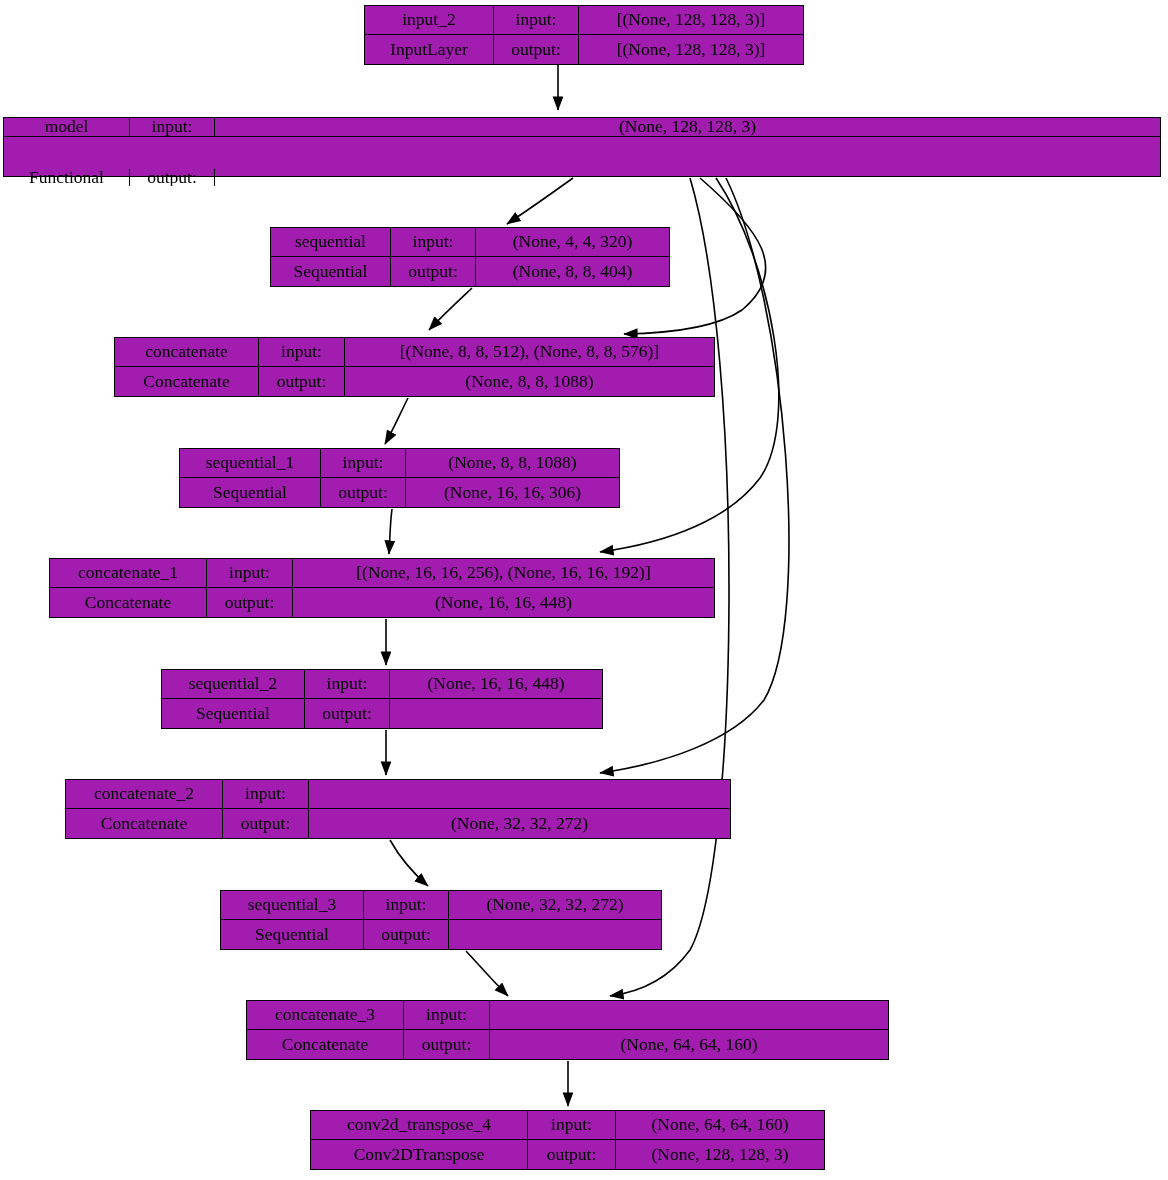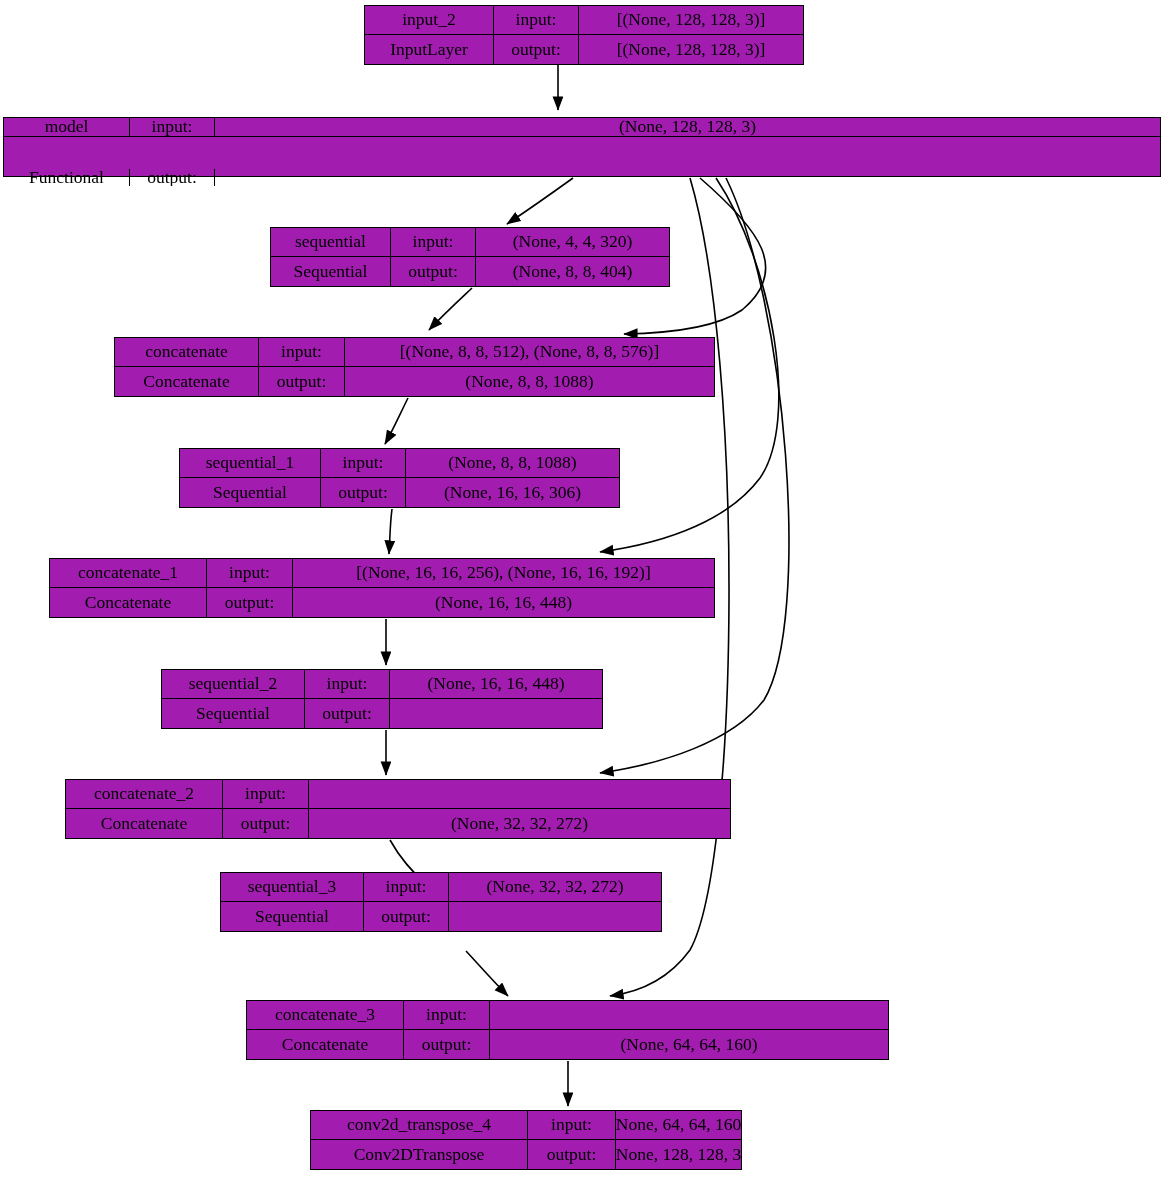--- a/index.html
+++ b/index.html
@@ -173,21 +173,21 @@
         <div class="node-row top">
           <div class="cell c-name" style="width: 157px; flex: 0 0 157px;">concatenate_2</div>
           <div class="cell c-label" style="width: 86px; flex: 0 0 86px;">input:</div>
         </div>
         <div class="node-row bottom">
           <div class="cell c-name" style="width: 157px; flex: 0 0 157px;">Concatenate</div>
           <div class="cell c-label" style="width: 86px; flex: 0 0 86px;">output:</div>
           <div class="cell c-shape" style="flex: 1 1 auto;">(None, 32, 32, 272)</div>
         </div>
       </div>
-      <div class="node" style="left: 220px; top: 872px; width: 442px; height: 60px;">
+      <div class="node" style="left: 220px; top: 890px; width: 442px; height: 60px;">
         <div class="node-row top">
           <div class="cell c-name" style="width: 143px; flex: 0 0 143px;">sequential_3</div>
           <div class="cell c-label" style="width: 85px; flex: 0 0 85px;">input:</div>
           <div class="cell c-shape" style="flex: 1 1 auto;">(None, 32, 32, 272)</div>
         </div>
         <div class="node-row bottom">
           <div class="cell c-name" style="width: 143px; flex: 0 0 143px;">Sequential</div>
           <div class="cell c-label" style="width: 85px; flex: 0 0 85px;">output:</div>
         </div>
       </div>
@@ -195,21 +195,21 @@
         <div class="node-row top">
           <div class="cell c-name" style="width: 157px; flex: 0 0 157px;">concatenate_3</div>
           <div class="cell c-label" style="width: 86px; flex: 0 0 86px;">input:</div>
         </div>
         <div class="node-row bottom">
           <div class="cell c-name" style="width: 157px; flex: 0 0 157px;">Concatenate</div>
           <div class="cell c-label" style="width: 86px; flex: 0 0 86px;">output:</div>
           <div class="cell c-shape" style="flex: 1 1 auto;">(None, 64, 64, 160)</div>
         </div>
       </div>
-      <div class="node" style="left: 310px; top: 1110px; width: 432px; height: 60px;">
+      <div class="node" style="left: 310px; top: 1110px; width: 515px; height: 60px;">
         <div class="node-row top">
           <div class="cell c-name" style="width: 217px; flex: 0 0 217px;">conv2d_transpose_4</div>
           <div class="cell c-label" style="width: 88px; flex: 0 0 88px;">input:</div>
           <div class="cell c-shape" style="flex: 1 1 auto;">(None, 64, 64, 160)</div>
         </div>
         <div class="node-row bottom">
           <div class="cell c-name" style="width: 217px; flex: 0 0 217px;">Conv2DTranspose</div>
           <div class="cell c-label" style="width: 88px; flex: 0 0 88px;">output:</div>
           <div class="cell c-shape" style="flex: 1 1 auto;">(None, 128, 128, 3)</div>
         </div>

